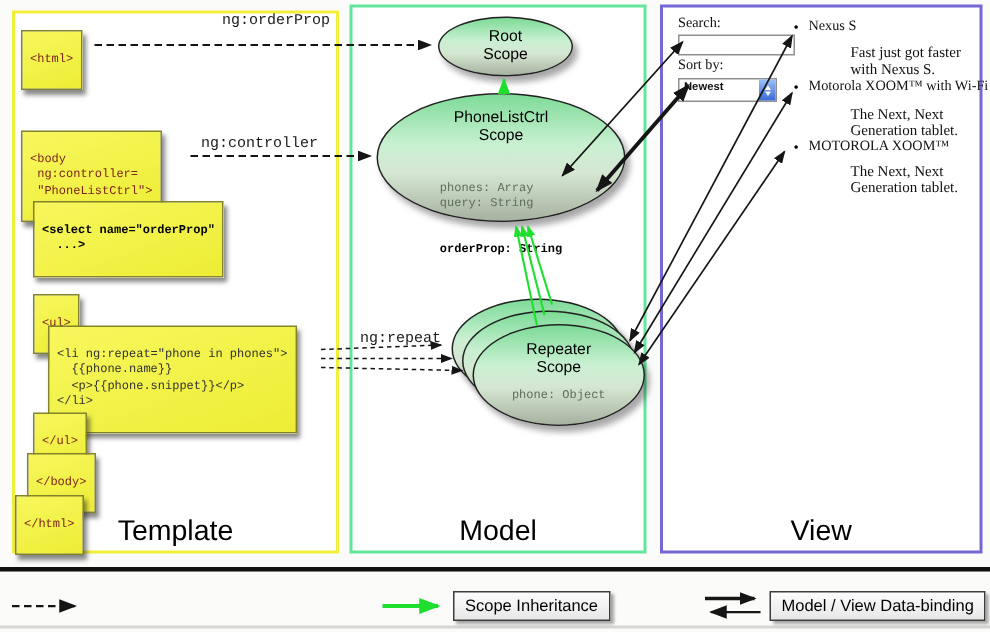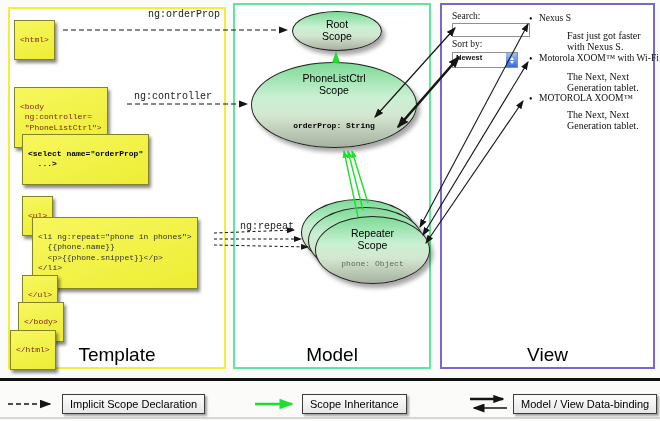--- a/index.html
+++ b/index.html
@@ -80,20 +80,22 @@
   <div class="ellipse" style="left:292px;top:11px;width:88px;height:38px;">
     <div class="etitle" style="margin-top:6px;">Root
 Scope</div>
   </div>
 
   <div class="ellipse" style="left:251px;top:62px;width:164px;height:84px;">
     <div class="etitle" style="margin-top:9px;">PhoneListCtrl
 Scope</div>
     <div style="margin-top:3px;">
       <div class="eprops">
+        <div>phones: Array
+query: String</div>
         <div class="ebold">orderProp: String</div>
       </div>
     </div>
   </div>
 
   <div class="ellipse" style="left:301px;top:199px;width:113px;height:65px;"></div>
   <div class="ellipse" style="left:308px;top:207px;width:113px;height:65px;"></div>
   <div class="ellipse" style="left:315px;top:216px;width:113px;height:66px;">
     <div class="etitle" style="margin-top:10px;">Repeater
 Scope</div>
@@ -122,21 +124,20 @@
   <span class="bullet" style="left:529px;top:53px;">•</span>
   <div class="serif vitem-title" style="left:539px;top:53px;">Motorola XOOM™ with Wi-Fi</div>
   <div class="serif vitem-desc" style="left:539px;top:71px;">The Next, Next Generation tablet.</div>
 
   <span class="bullet" style="left:529px;top:93px;">•</span>
   <div class="serif vitem-title" style="left:539px;top:93px;">MOTOROLA XOOM™</div>
   <div class="serif vitem-desc" style="left:539px;top:109px;">The Next, Next Generation tablet.</div>
 
   <div class="sep"></div>
   <div class="botline"></div>
-  <div class="legbox" style="left:62px;">Implicit Scope Declaration</div>
   <div class="legbox" style="left:513px;">Model / View Data-binding</div>
   <div class="legbox" style="left:302px;">Scope Inheritance</div>
 
   <svg class="overlay" width="660" height="421" viewBox="0 0 660 421">
     <defs>
       <marker id="mk" viewBox="0 0 8 6" refX="7" refY="3" markerWidth="8" markerHeight="6" orient="auto-start-reverse">
         <path d="M0,0 L8,3 L0,6 z" fill="#151515"></path>
       </marker>
       <marker id="mkT" viewBox="0 0 8 6" refX="7" refY="3" markerWidth="4.6" markerHeight="3.6" orient="auto-start-reverse">
         <path d="M0,0 L8,3 L0,6 z" fill="#151515"></path>

